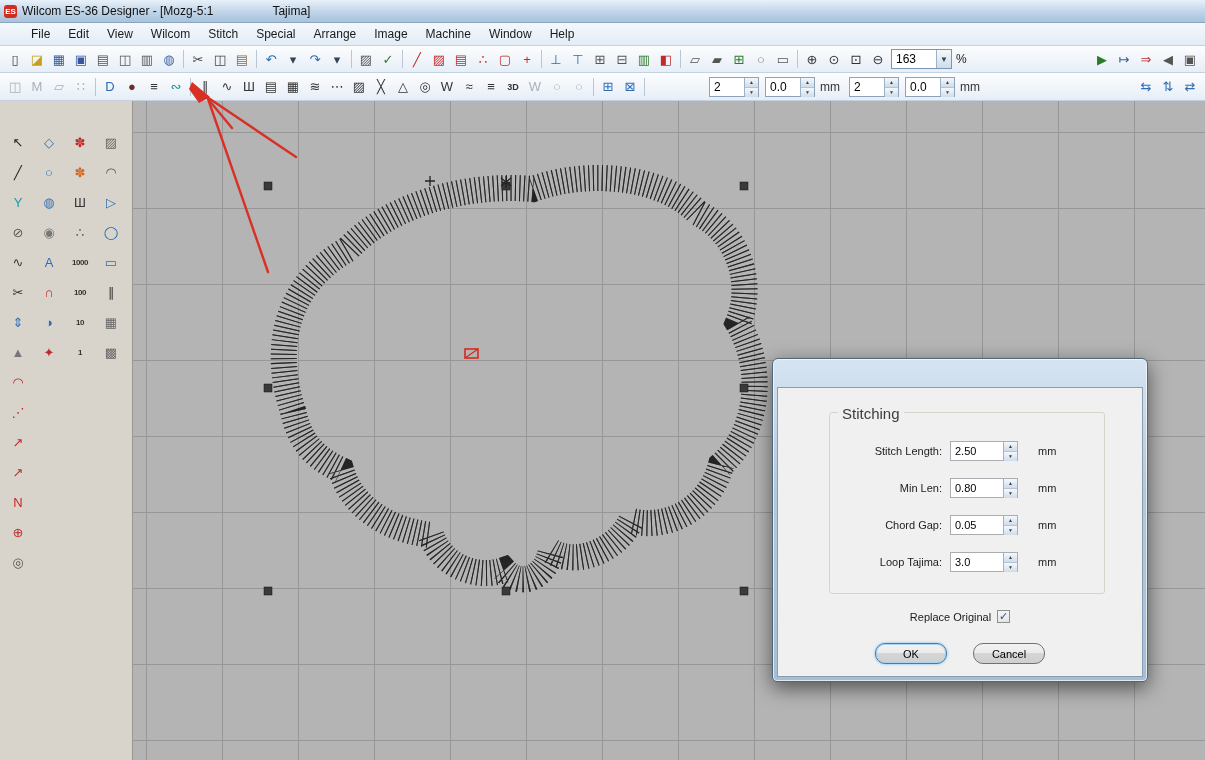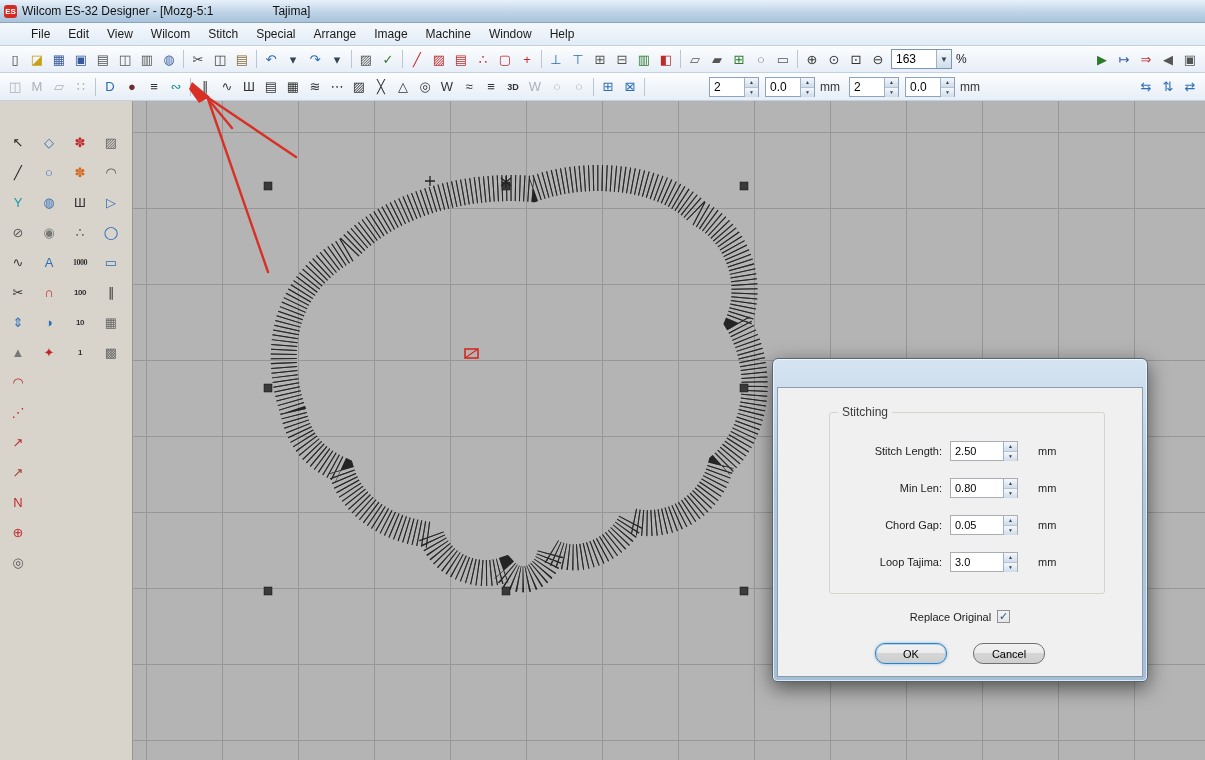--- a/index.html
+++ b/index.html
@@ -68,21 +68,21 @@
     background:linear-gradient(#d6e4f2,#b3c9dd 40%,#a7bfd6);
     box-shadow:0 6px 20px rgba(0,0,0,.55),inset 0 0 0 1px rgba(255,255,255,.65);padding:4px;}
   .dlg-titlebar{height:24px;position:relative;display:flex;align-items:center;padding:0 8px;}
   .dlg-title{font-size:12px;color:#000;text-shadow:0 0 8px #fff,0 0 4px #fff;}
   .dlg-close{position:absolute;right:0;top:-2px;width:32px;height:18px;border:1px solid #8c9cab;
     border-radius:0 0 4px 4px;background:linear-gradient(#fbfdfe,#d3dde6);color:#333;font-size:11px;
     display:flex;align-items:center;justify-content:center;cursor:default;}
   .dlg-body{position:absolute;left:4px;right:4px;top:28px;bottom:4px;background:#f0f0f0;
     border:1px solid #8a9db0;}
   .grp{position:absolute;left:51px;top:24px;width:276px;height:182px;border:1px solid #d5d5cb;border-radius:3px;}
-  .grp-label{position:absolute;top:-8px;left:8px;background:#f0f0f0;padding:0 4px;font-size:12px;color:#3c3c3c;}
+  .grp-label{position:absolute;top:-8px;left:8px;background:#f0f0f0;padding:0 4px;font-size:15px;color:#3c3c3c;}
   .frows{position:absolute;left:0;top:26px;right:0;}
   .frow{display:flex;align-items:center;height:24px;margin-bottom:13px;}
   .flabel{width:112px;text-align:right;margin-right:8px;font-size:11px;color:#222;}
   .fbox{display:flex;align-items:center;height:20px;border:1px solid #abadb3;background:#fff;}
   .fbox input{width:52px;height:18px;border:0;outline:none;font:11px "Liberation Sans",sans-serif;padding:0 4px;}
   .fbox .ud{height:18px;}
   .funit{margin-left:20px;font-size:11px;color:#222;}
   .replrow{position:absolute;left:0;top:222px;width:100%;display:flex;justify-content:center;align-items:center;gap:6px;}
   .repl-label{font-size:11px;}
   .chk{width:13px;height:13px;border:1px solid #8e8f8f;background:linear-gradient(#f4f4f4,#e4e6e8);
@@ -95,21 +95,21 @@
   
   .overlay{position:absolute;inset:0;z-index:60;pointer-events:none;}
 </style>
 </head>
 <body>
 
 <div class="app">
 
   <div class="titlebar">
     <span class="logo">ES</span>
-    <span class="wtitle">Wilcom ES-32 Designer - [Mozg-5:1</span>
+    <span class="wtitle">Wilcom ES-36 Designer - [Mozg-5:1</span>
     <span class="wtitle wtitle2">Tajima]</span>
   </div>
 
   <div class="menubar">
       <span class="mi">File</span>
       <span class="mi">Edit</span>
       <span class="mi">View</span>
       <span class="mi">Wilcom</span>
       <span class="mi">Stitch</span>
       <span class="mi">Special</span>
@@ -268,21 +268,21 @@
         <span class="tool" style="color: rgb(26, 154, 168);">Y</span>
         <span class="tool" style="color: rgb(45, 109, 181);">◍</span>
         <span class="tool" style="color: rgb(51, 51, 51);">Ш</span>
         <span class="tool" style="color: rgb(45, 109, 181);">▷</span>
         <span class="tool" style="color: rgb(85, 85, 85);">⊘</span>
         <span class="tool" style="color: rgb(119, 119, 119);">◉</span>
         <span class="tool" style="color: rgb(85, 85, 85);">∴</span>
         <span class="tool" style="color: rgb(45, 109, 181);">◯</span>
         <span class="tool" style="color: rgb(51, 51, 51);">∿</span>
         <span class="tool" style="color: rgb(45, 109, 181);">A</span>
-        <span class="tool num" style="color: rgb(51, 51, 51); font-family: Liberation Serif, serif;">1000</span>
+        <span class="tool num" style="color: rgb(51, 51, 51);">1000</span>
         <span class="tool" style="color: rgb(45, 109, 181);">▭</span>
         <span class="tool" style="color: rgb(51, 51, 51);">✂</span>
         <span class="tool" style="color: rgb(192, 42, 42);">∩</span>
         <span class="tool num" style="color: rgb(51, 51, 51);">100</span>
         <span class="tool" style="color: rgb(51, 51, 51);">∥</span>
         <span class="tool" style="color: rgb(45, 109, 181);">⇕</span>
         <span class="tool" style="color: rgb(45, 109, 181);">◑</span>
         <span class="tool num" style="color: rgb(51, 51, 51);">10</span>
         <span class="tool" style="color: rgb(102, 102, 102);">▦</span>
         <span class="tool" style="color: rgb(119, 119, 119);">▲</span>

